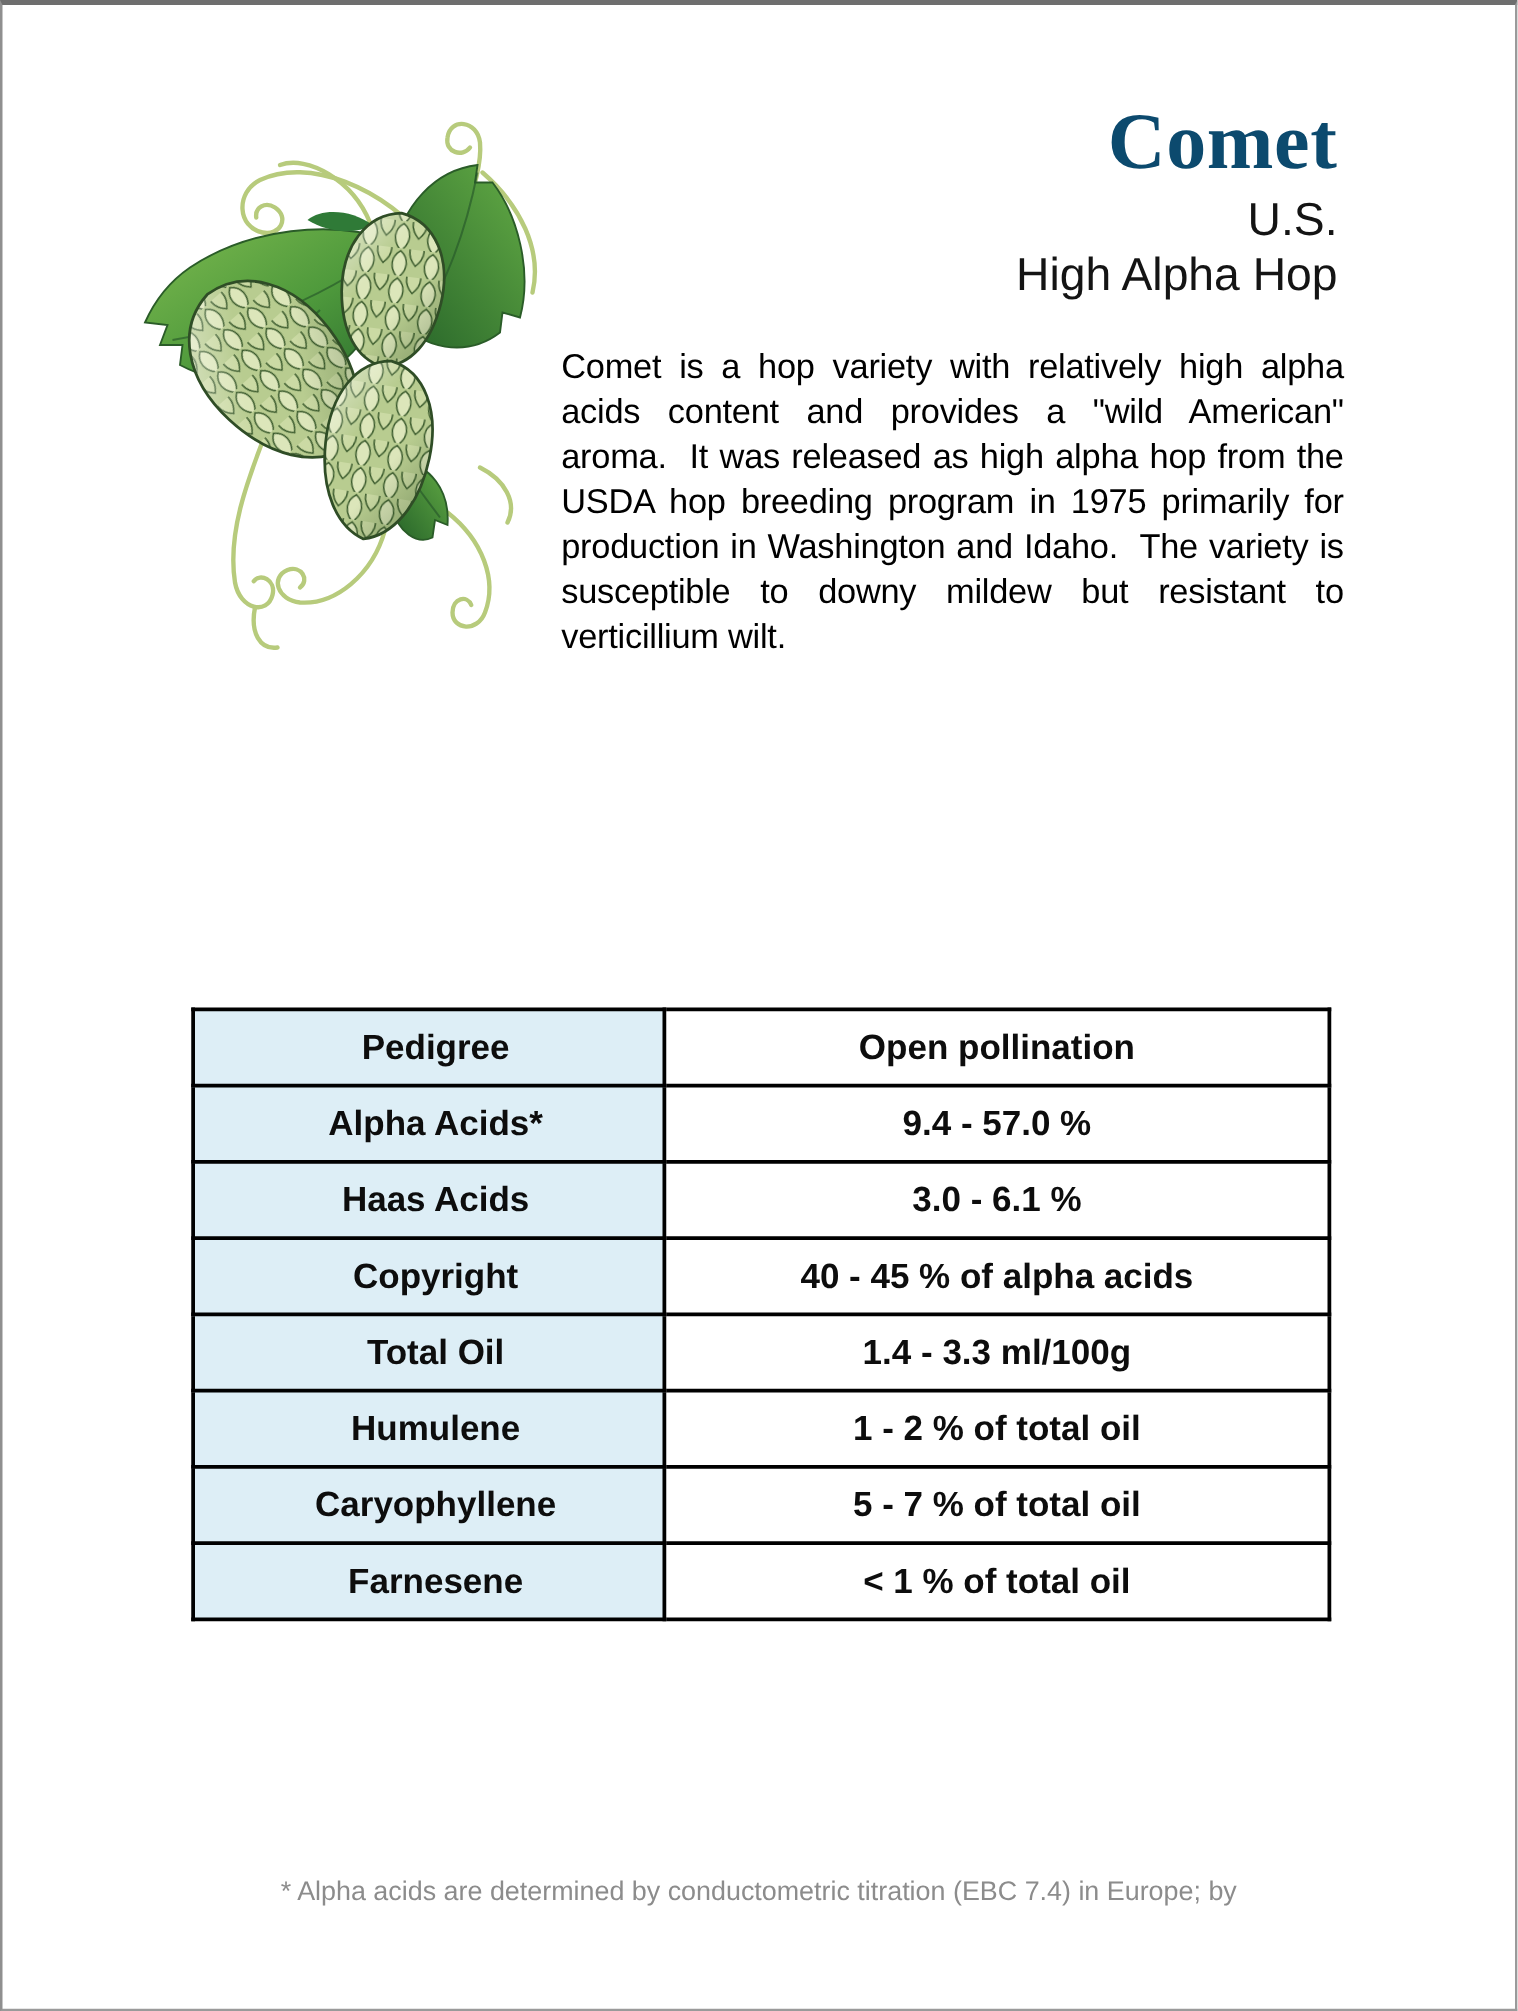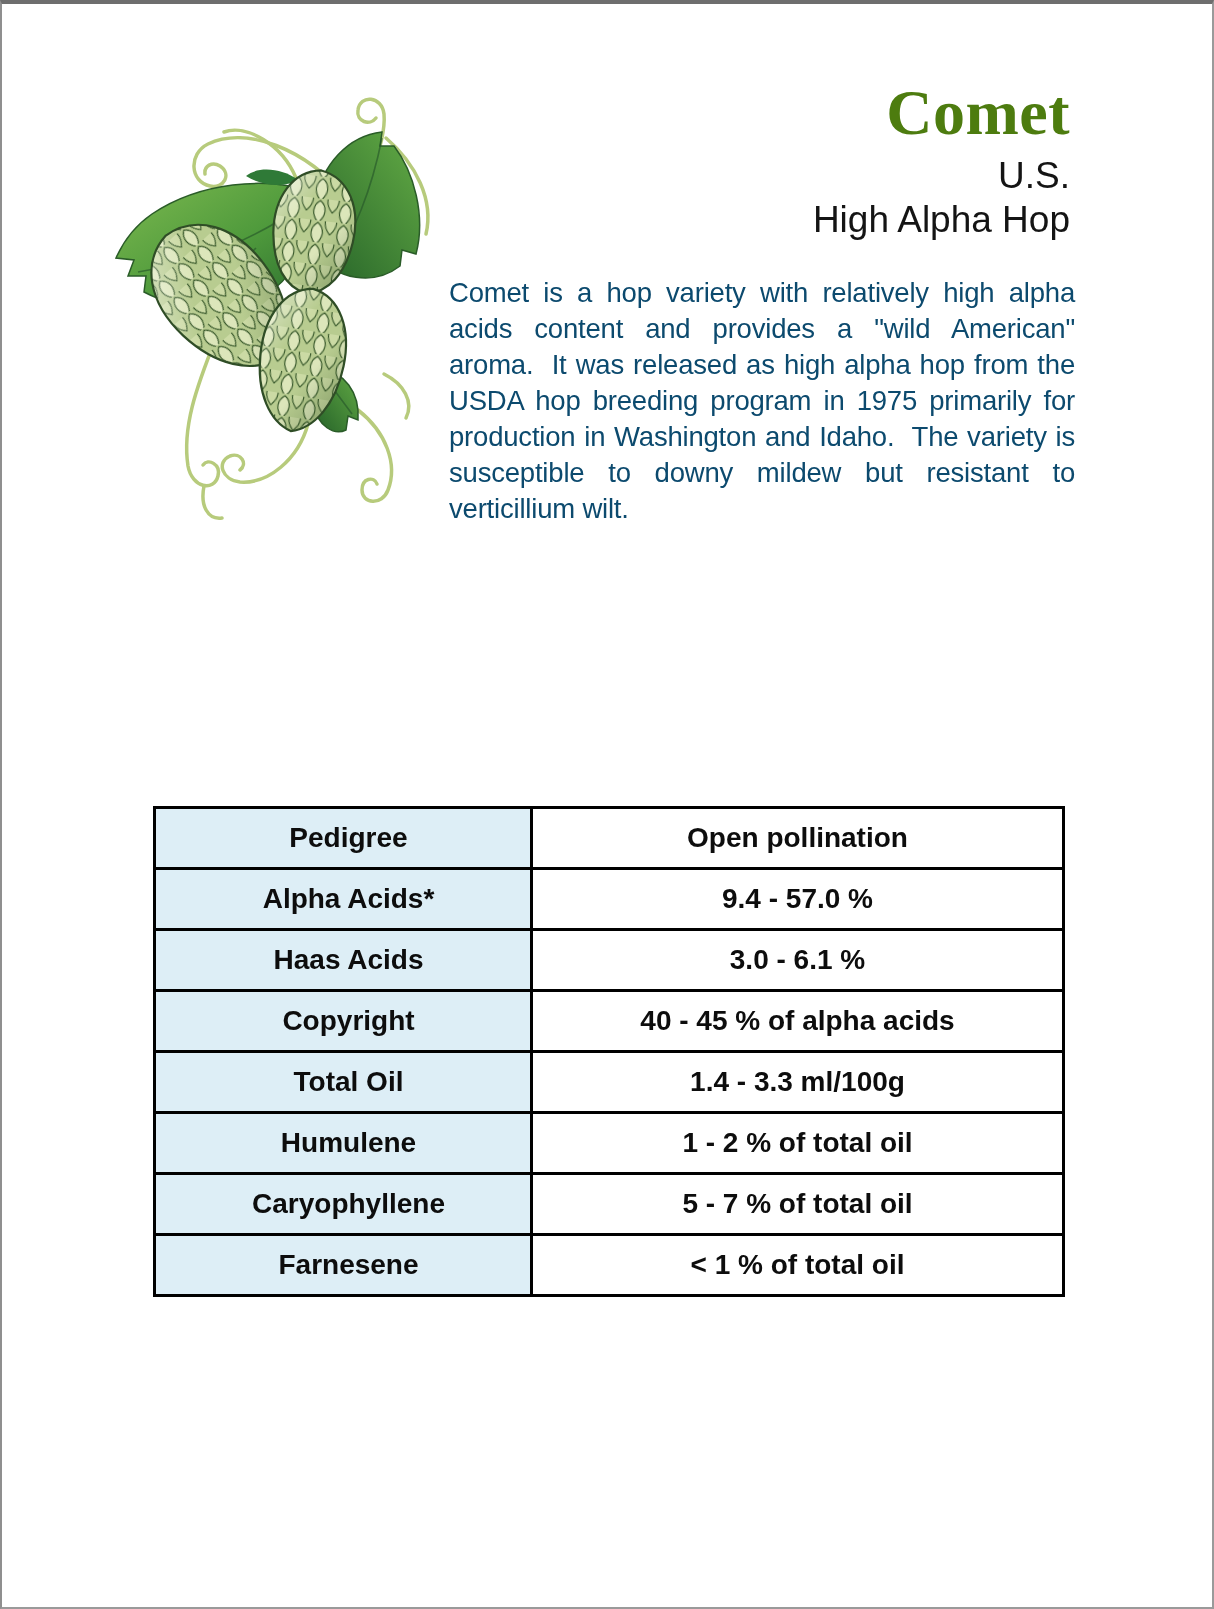--- a/index.html
+++ b/index.html
@@ -6,28 +6,28 @@
   .page {
     position:relative; width:1214px; height:1609px; background:#ffffff;
     box-sizing:border-box; margin:0 auto; overflow:hidden;
     border:2px solid #9a9a9a; border-top:4px solid #6e6e6e; border-left:2px solid #8f8f8f;
     font-family:"Liberation Sans", sans-serif;
   }
   .hop-art { position:absolute; left:94px; top:84px; width:352px; height:434px; }
   .title-block { position:absolute; top:74px; right:142px; text-align:right; }
   .doc-title {
     margin:0; font-family:"Liberation Serif", serif; font-weight:bold;
-    font-size:64px; line-height:70px; color:#4d7c0f; letter-spacing:0.5px;
+    font-size:64px; line-height:70px; color:#0c4a6e; letter-spacing:0.5px;
   }
   .doc-subtitle { font-size:37px; line-height:44px; color:#141414; font-weight:400; }
   .doc-subtitle:first-of-type { margin-top:6px; }
   .description {
     position:absolute; left:447px; top:271px; width:626px;
     font-size:27.5px; line-height:36px; letter-spacing:-0.2px;
-    color:#0c4a6e; text-align:justify; white-space:pre-wrap;
+    color:#000000; text-align:justify; white-space:pre-wrap;
   }
   .spec-table {
     position:absolute; left:151px; top:802px; width:912px; height:491px;
     border-collapse:collapse; table-layout:fixed;
     font-size:28px; font-weight:bold; color:#0d0d0d;
   }
   .spec-table td {
     border:3px solid #000000; text-align:center; vertical-align:middle; padding:0;
   }
   .spec-table td.label { background:#ddeef6; width:363px;padding-left:11px; }
@@ -156,15 +156,16 @@
     </tr>
 
     <tr>
       <td class="label">Farnesene</td>
       <td class="value">&lt; 1 % of total oil</td>
     </tr>
   </tbody>
   </table>
 
   <div class="footer">
+    <div>* Alpha acids are determined by conductometric titration (EBC 7.4) in Europe; by</div>
   </div>
 
 </div>
 
 </body></html>

